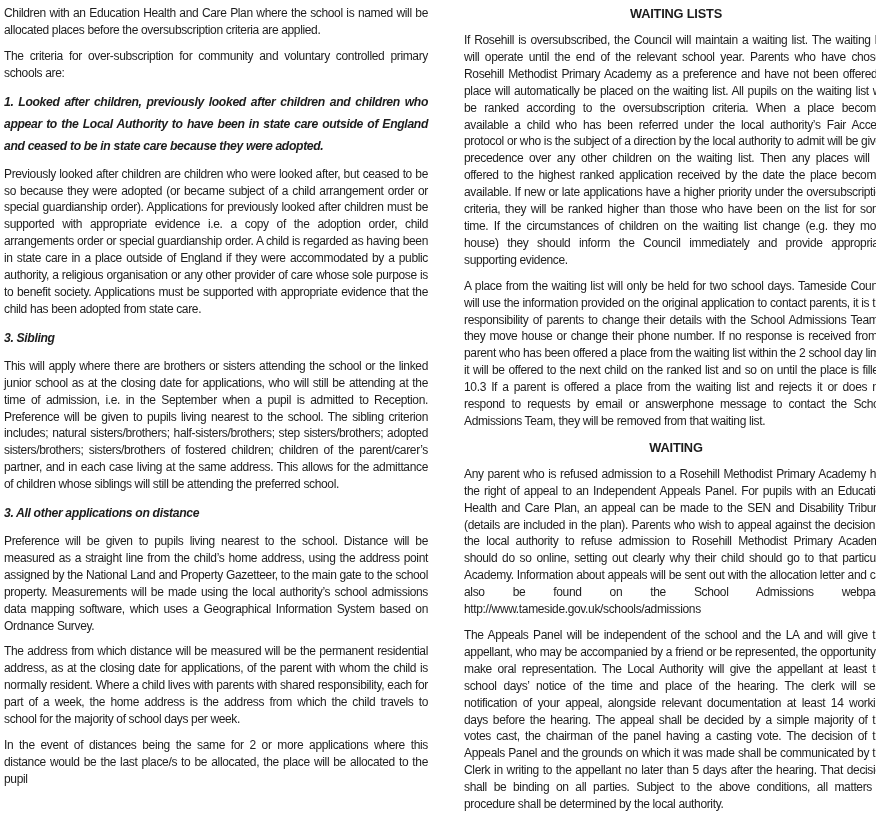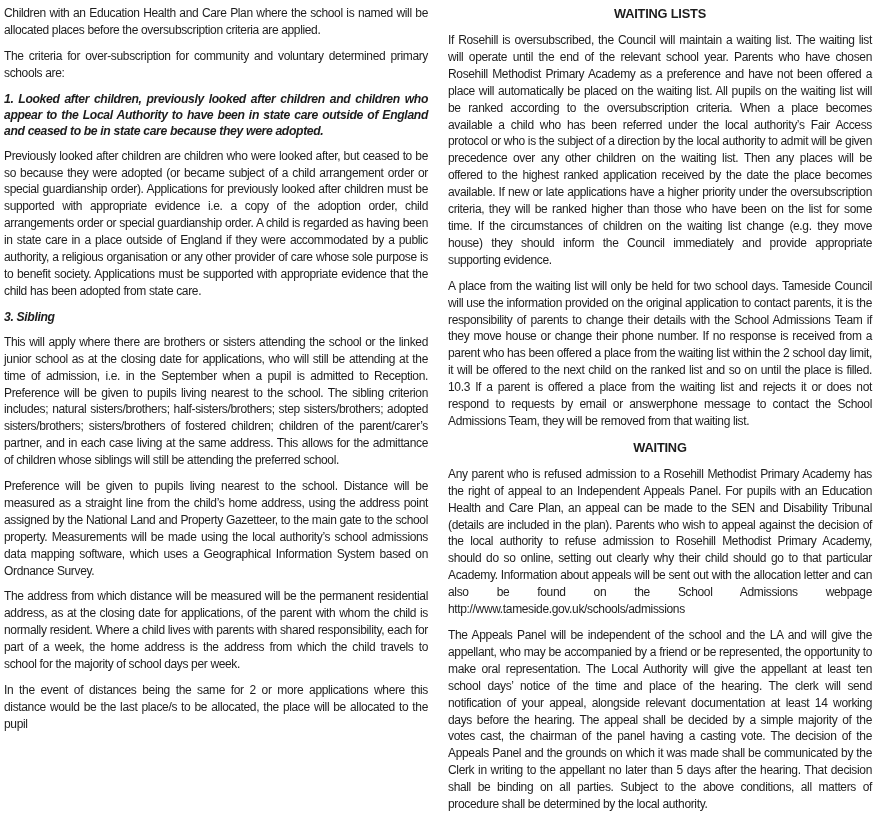--- a/index.html
+++ b/index.html
@@ -11,38 +11,38 @@
     position: relative;
     width: 876px;
     height: 815px;
     background: #ffffff;
     overflow: hidden;
     font-family: "Liberation Sans", "DejaVu Sans", sans-serif;
     color: #1d1d1d;
     box-sizing: border-box;
     padding: 5px 4px 0 4px;
     display: flex;
-    gap: 20px;
+    gap: 36px;
   }
   .col {
     width: 424px;
     flex: 0 0 424px;
   }
   .body-p {
     margin: 0 0 9px 0;
     font-size: 12px;
     line-height: 16.9px;
     letter-spacing: -0.35px;
     text-align: justify;
     text-justify: inter-word;
   }
   .crit-heading {
     margin: 1px 0 9px 0;
     font-size: 12.2px;
-    line-height: 16px;
+    line-height: 22px;
     letter-spacing: -0.35px;
     font-weight: bold;
     font-style: italic;
     text-align: justify;
   }
   .section-heading {
     margin: 0 0 10px 0;
     font-size: 12.8px;
     line-height: 17px;
     letter-spacing: -0.2px;
@@ -51,25 +51,26 @@
     text-align: center;
   }
 </style>
 </head>
 <body>
 
 <div class="page">
 
   <div class="col">
     <p class="body-p">Children with an Education Health and Care Plan where the school is named will be allocated places before the oversubscription criteria are applied.</p>
-    <p class="body-p">The criteria for over-subscription for community and voluntary determined primary schools are:</p>
+    <p class="body-p">The criteria for over-subscription for community and voluntary controlled primary schools are:</p>
     <h3 class="crit-heading">1. Looked after children, previously looked after children and children who appear to the Local Authority to have been in state care outside of England and ceased to be in state care because they were adopted.</h3>
     <p class="body-p">Previously looked after children are children who were looked after, but ceased to be so because they were adopted (or became subject of a child arrangement order or special guardianship order). Applications for previously looked after children must be supported with appropriate evidence i.e. a copy of the adoption order, child arrangements order or special guardianship order. A child is regarded as having been in state care in a place outside of England if they were accommodated by a public authority, a religious organisation or any other provider of care whose sole purpose is to benefit society. Applications must be supported with appropriate evidence that the child has been adopted from state care.</p>
     <h3 class="crit-heading">3. Sibling</h3>
     <p class="body-p">This will apply where there are brothers or sisters attending the school or the linked junior school as at the closing date for applications, who will still be attending at the time of admission, i.e. in the September when a pupil is admitted to Reception. Preference will be given to pupils living nearest to the school. The sibling criterion includes; natural sisters/brothers; half-sisters/brothers; step sisters/brothers; adopted sisters/brothers; sisters/brothers of fostered children; children of the parent/carer’s partner, and in each case living at the same address. This allows for the admittance of children whose siblings will still be attending the preferred school.</p>
+    <h3 class="crit-heading">3. All other applications on distance</h3>
     <p class="body-p">Preference will be given to pupils living nearest to the school. Distance will be measured as a straight line from the child’s home address, using the address point assigned by the National Land and Property Gazetteer, to the main gate to the school property. Measurements will be made using the local authority’s school admissions data mapping software, which uses a Geographical Information System based on Ordnance Survey.</p>
     <p class="body-p">The address from which distance will be measured will be the permanent residential address, as at the closing date for applications, of the parent with whom the child is normally resident. Where a child lives with parents with shared responsibility, each for part of a week, the home address is the address from which the child travels to school for the majority of school days per week.</p>
     <p class="body-p">In the event of distances being the same for 2 or more applications where this distance would be the last place/s to be allocated, the place will be allocated to the pupil</p>
   </div>
 
   <div class="col">
     <h2 class="section-heading">WAITING LISTS</h2>
     <p class="body-p">If Rosehill is oversubscribed, the Council will maintain a waiting list. The waiting list will operate until the end of the relevant school year. Parents who have chosen Rosehill Methodist Primary Academy as a preference and have not been offered a place will automatically be placed on the waiting list. All pupils on the waiting list will be ranked according to the oversubscription criteria. When a place becomes available a child who has been referred under the local authority’s Fair Access protocol or who is the subject of a direction by the local authority to admit will be given precedence over any other children on the waiting list. Then any places will be offered to the highest ranked application received by the date the place becomes available. If new or late applications have a higher priority under the oversubscription criteria, they will be ranked higher than those who have been on the list for some time. If the circumstances of children on the waiting list change (e.g. they move house) they should inform the Council immediately and provide appropriate supporting evidence.</p>
     <p class="body-p">A place from the waiting list will only be held for two school days. Tameside Council will use the information provided on the original application to contact parents, it is the responsibility of parents to change their details with the School Admissions Team if they move house or change their phone number. If no response is received from a parent who has been offered a place from the waiting list within the 2 school day limit, it will be offered to the next child on the ranked list and so on until the place is filled. 10.3 If a parent is offered a place from the waiting list and rejects it or does not respond to requests by email or answerphone message to contact the School Admissions Team, they will be removed from that waiting list.</p>
     <h2 class="section-heading">WAITING</h2>

